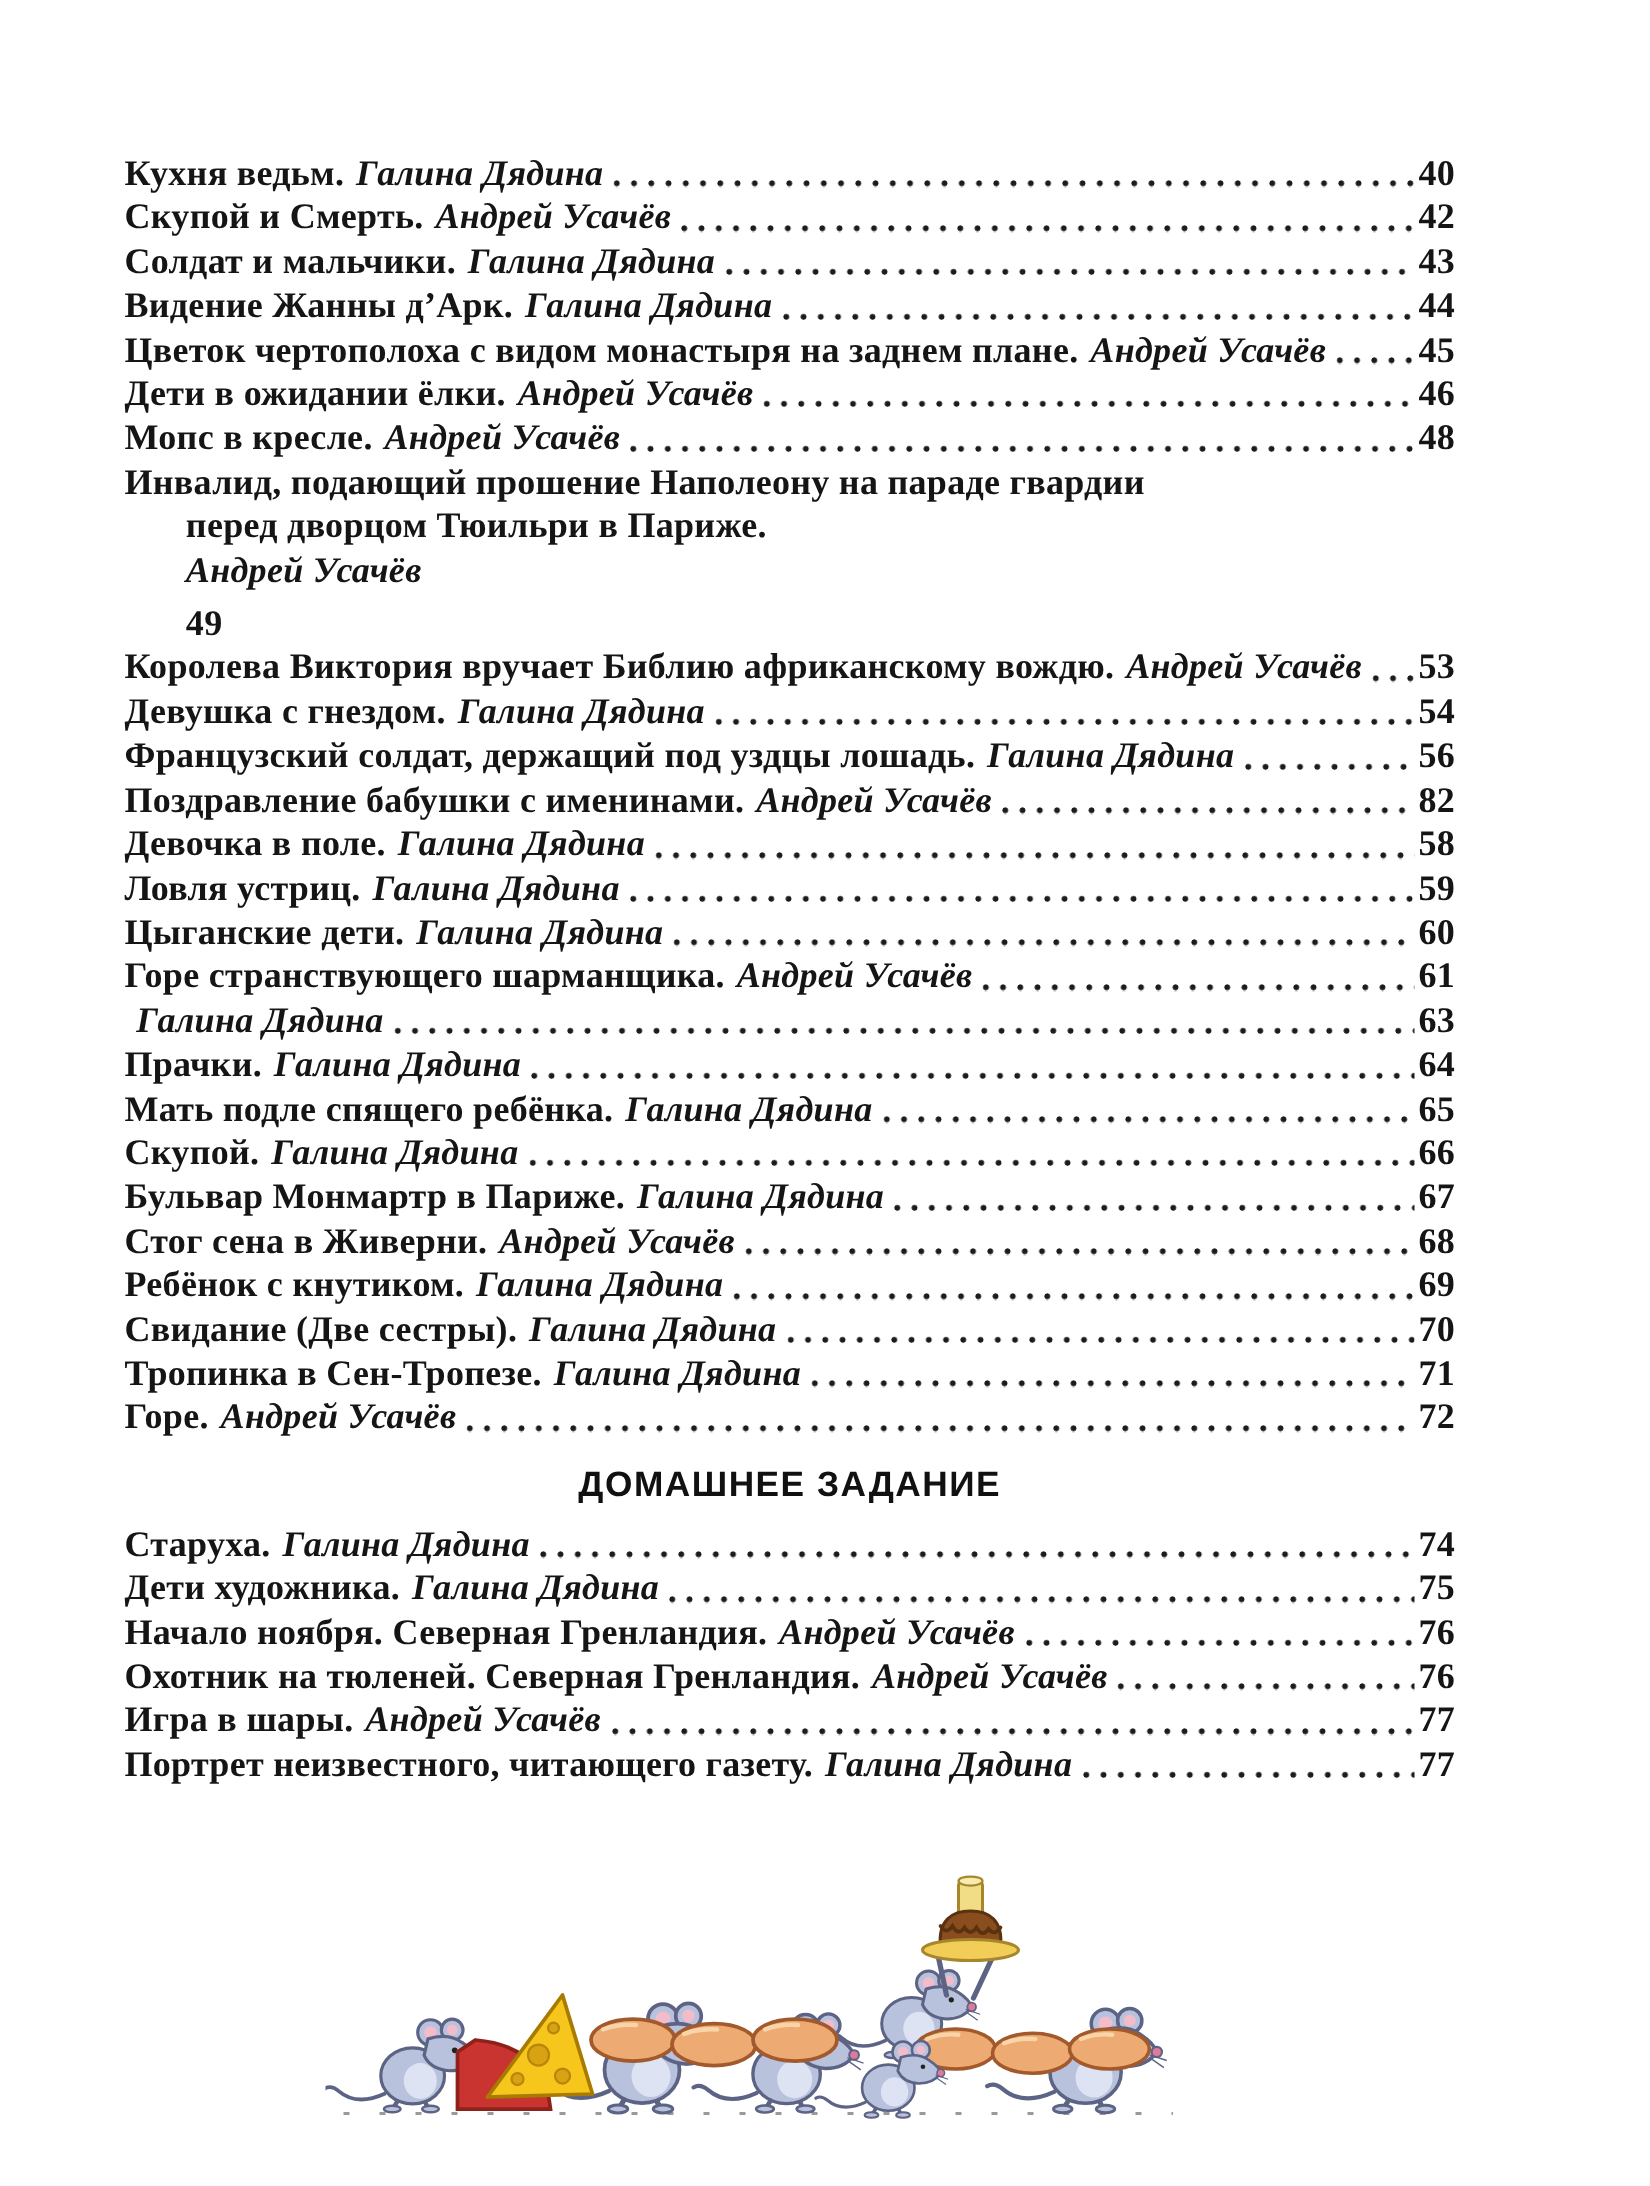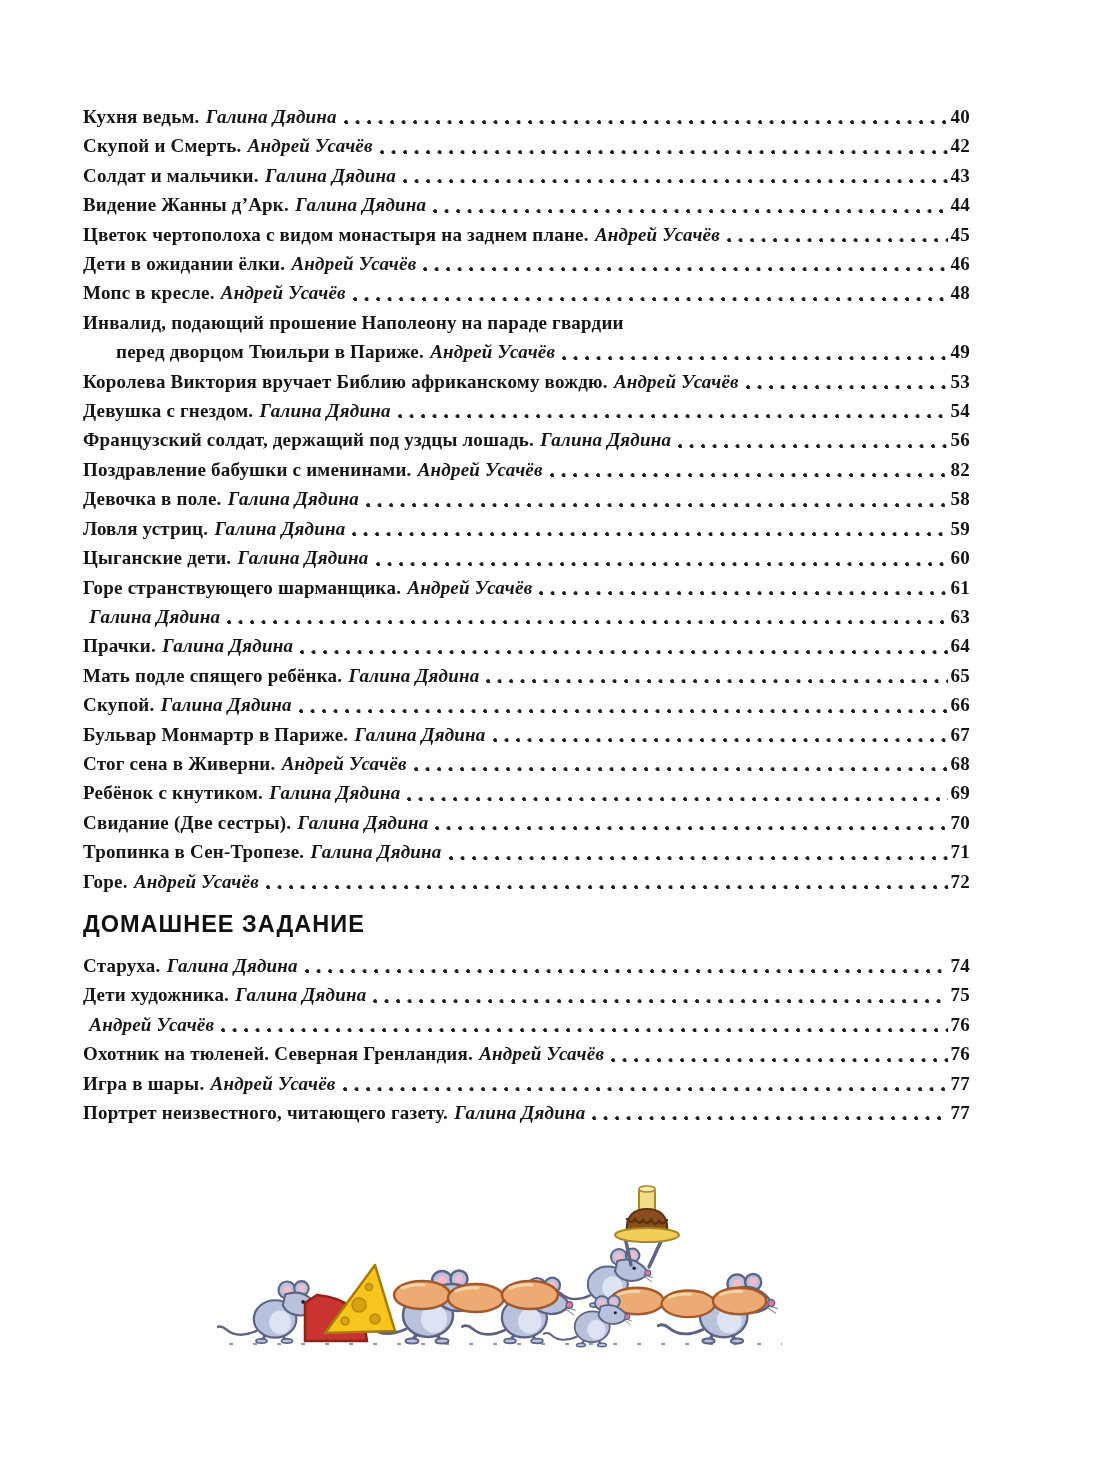--- a/index.html
+++ b/index.html
@@ -3,36 +3,36 @@
 <meta charset="utf-8">
 <style>
   html,body{margin:0;padding:0;background:#ffffff;}
   .page{
     width:1100px;height:1457px;background:#ffffff;box-sizing:border-box;
     padding:102px 130px 0 83px;position:relative;
     font-family:"Liberation Serif","DejaVu Serif",serif;color:#151515;
   }
   .toc-row{
     display:flex;align-items:baseline;
-    font-size:19px;font-weight:700;line-height:29.4px;letter-spacing:.2px;
+    font-size:24px;font-weight:700;line-height:29.4px;letter-spacing:.2px;
   }
-  .toc-row.indent{padding-left:33px;}
+  .toc-row.indent{padding-left:33px;flex-direction:column;}
   .toc-row .t{white-space:normal;}
   .toc-row .a{font-style:italic;margin-left:.33em;white-space:nowrap;}
   .leader{
     flex:1;min-width:14px;height:5px;align-self:flex-end;
     margin:0 3px 6px 7px;
     background-image:radial-gradient(circle at 2.2px 2.2px,#1c1c1c 1.75px,transparent 2.15px);
     background-size:11.5px 5px;background-repeat:repeat-x;
   }
   .pg{white-space:nowrap;}
   h2.section{
     font-family:"Liberation Sans","DejaVu Sans",sans-serif;
     font-weight:700;font-size:23.5px;letter-spacing:1px;
-    text-align:left;margin:15px 0 13px 0;color:#111;
+    text-align:center;margin:15px 0 13px 0;color:#111;
   }
   .illustration{margin-top:26px;display:flex;justify-content:center;}
 </style>
 </head>
 <body>
 
 <div class="page">
 
   <div class="toc" id="toc-main">
       <div class="toc-row">
@@ -205,20 +205,21 @@
       <span class="leader"></span>
       <span class="pg">74</span>
     </div>
       <div class="toc-row">
       <span class="t">Дети художника.</span>
         <span class="a">Галина Дядина</span>
       <span class="leader"></span>
       <span class="pg">75</span>
     </div>
       <div class="toc-row">
+      <span class="t">Начало ноября. Северная Гренландия.</span>
         <span class="a">Андрей Усачёв</span>
       <span class="leader"></span>
       <span class="pg">76</span>
     </div>
       <div class="toc-row">
       <span class="t">Охотник на тюленей. Северная Гренландия.</span>
         <span class="a">Андрей Усачёв</span>
       <span class="leader"></span>
       <span class="pg">76</span>
     </div>

